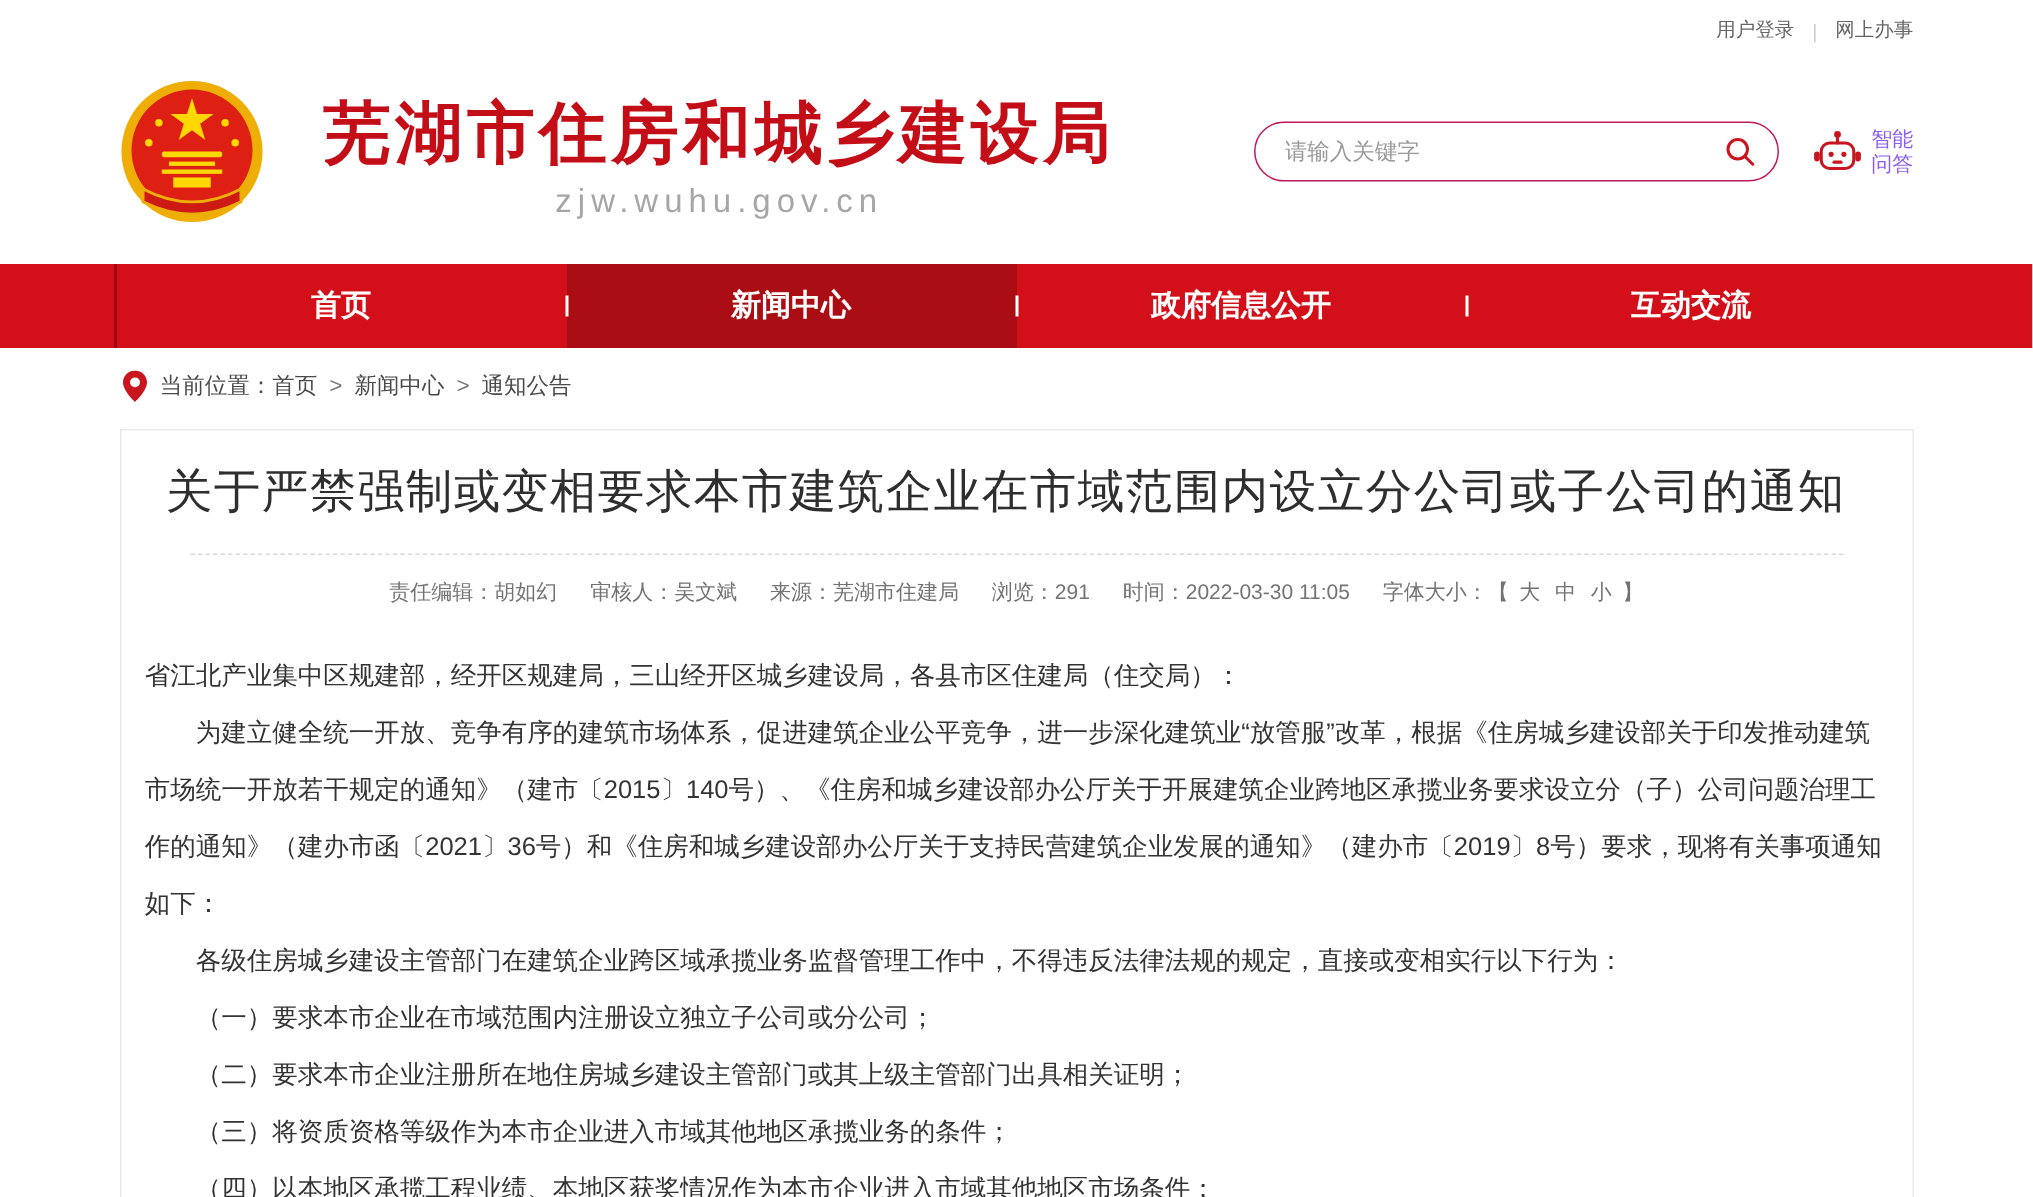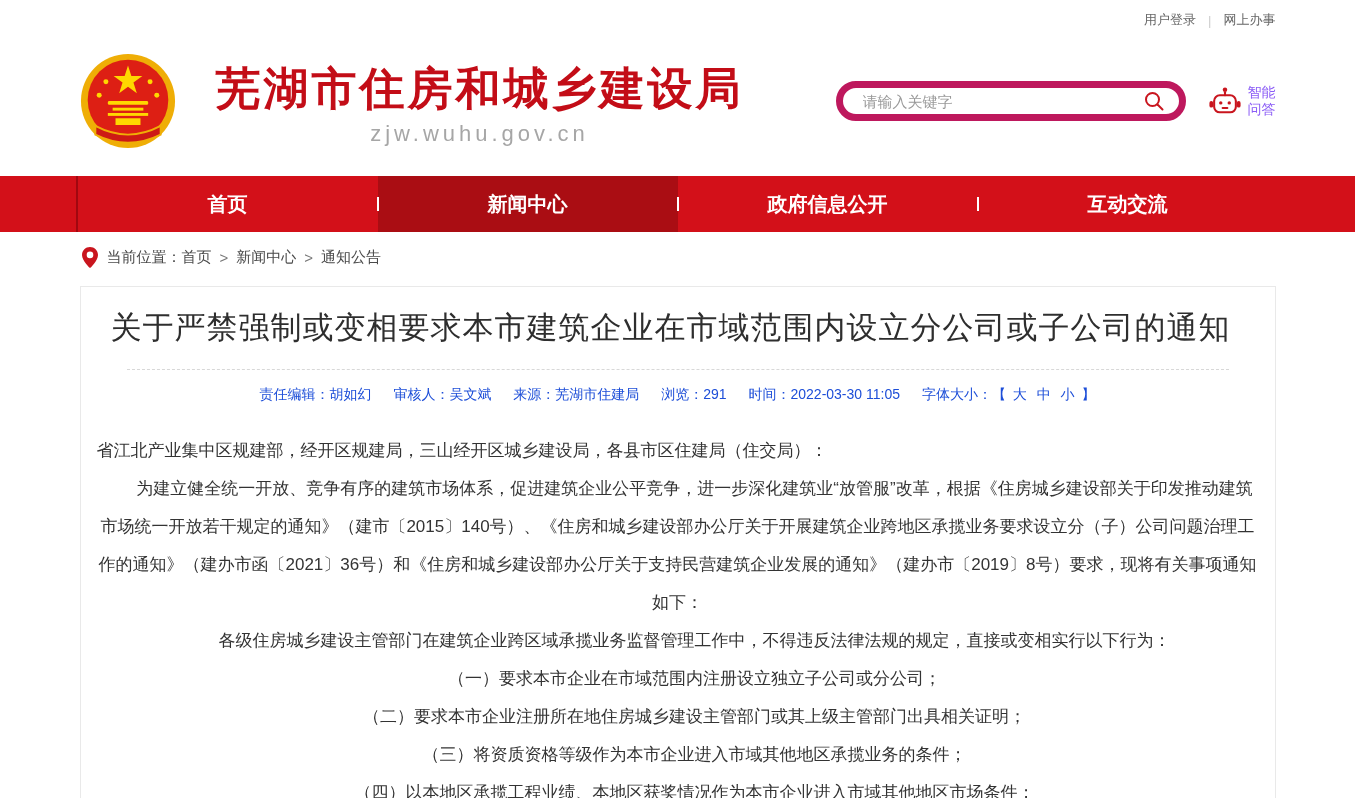--- a/index.html
+++ b/index.html
@@ -14,21 +14,21 @@
   .top-bar .tb-divider { margin:0 12px; color:#ccc; }
 
   
   .header { height:150px; display:flex; align-items:center; justify-content:space-between; }
   .brand { display:flex; align-items:flex-start; cursor:pointer;gap:28px; }
   .brand-emblem { width:96px; height:96px; margin-right:12px; flex:0 0 auto; }
   .brand-text { display:flex; flex-direction:column; align-items:center; }
   .brand-title { font-size:45px; font-weight:bold; color:#c30d17; letter-spacing:3px; line-height:1.15; padding-top:10px; }
   .brand-url { font-size:22px; color:#a6a6a6; letter-spacing:4px; margin-top:6px; }
   .header-right { display:flex; align-items:center; }
-  .search-box { width:350px; height:40px; border:7px solid #be185d; border-radius:20px;
+  .search-box { width:350px; height:40px; border:1px solid #be185d; border-radius:20px;
     display:flex; align-items:center; padding:0 14px 0 20px; background:#fff; }
   .search-box input { flex:1; border:none; outline:none; font-size:15px; color:#333;
     font-family:inherit; background:transparent; }
   .search-box input::placeholder { color:#999; }
   .search-btn { background:none; border:none; cursor:pointer; display:flex; align-items:center; }
   .qa-block { display:flex; align-items:center; margin-left:22px; cursor:pointer; }
   .qa-text { font-size:14px; color:#8b5cf6; line-height:1.25; margin-left:6px; }
 
   
   .nav { height:56px; background:#d31019; }
@@ -45,26 +45,26 @@
   .breadcrumb { display:flex; align-items:center; padding:15px 2px 12px; font-size:15px; color:#4a4a4a; }
   .breadcrumb .pin { margin-right:9px; display:flex; }
   .breadcrumb a { color:#4a4a4a; text-decoration:none; cursor:pointer; }
   .breadcrumb .sep { margin:0 8px; color:#777; }
 
   
   .article-box { border:1px solid #e9e9e9; margin-top:6px; min-height:510px; background:#fff; }
   .article-title { text-align:left; font-size:31px; font-weight:400; color:#2e2e2e;
     letter-spacing:1px; padding:20px 30px 20px; }
   .dashed-divider { border-top:1px dashed #d8d8d8; margin:0 46px; }
-  .article-meta { text-align:center; font-size:14px; color:#1d4ed8; padding-top:16px; }
+  .article-meta { text-align:center; font-size:14px; color:#737373; padding-top:16px; }
   .article-meta .meta-item { margin:0 9px; white-space:nowrap; }
   .article-meta .font-ctl { cursor:pointer; margin:0 3px; }
   .article-body { padding:28px 16px 30px; font-size:17px; color:#333; line-height:38px; }
   .article-body p { margin:0; }
-  .article-body p.indent { text-indent:2em;text-align:center; }
+  .article-body p.indent { text-indent:2em; }
 </style>
 </head>
 <body>
 
 <div class="top-bar container">
   <a>用户登录</a>
   <span class="tb-divider">|</span>
   <a>网上办事</a>
 </div>
 

